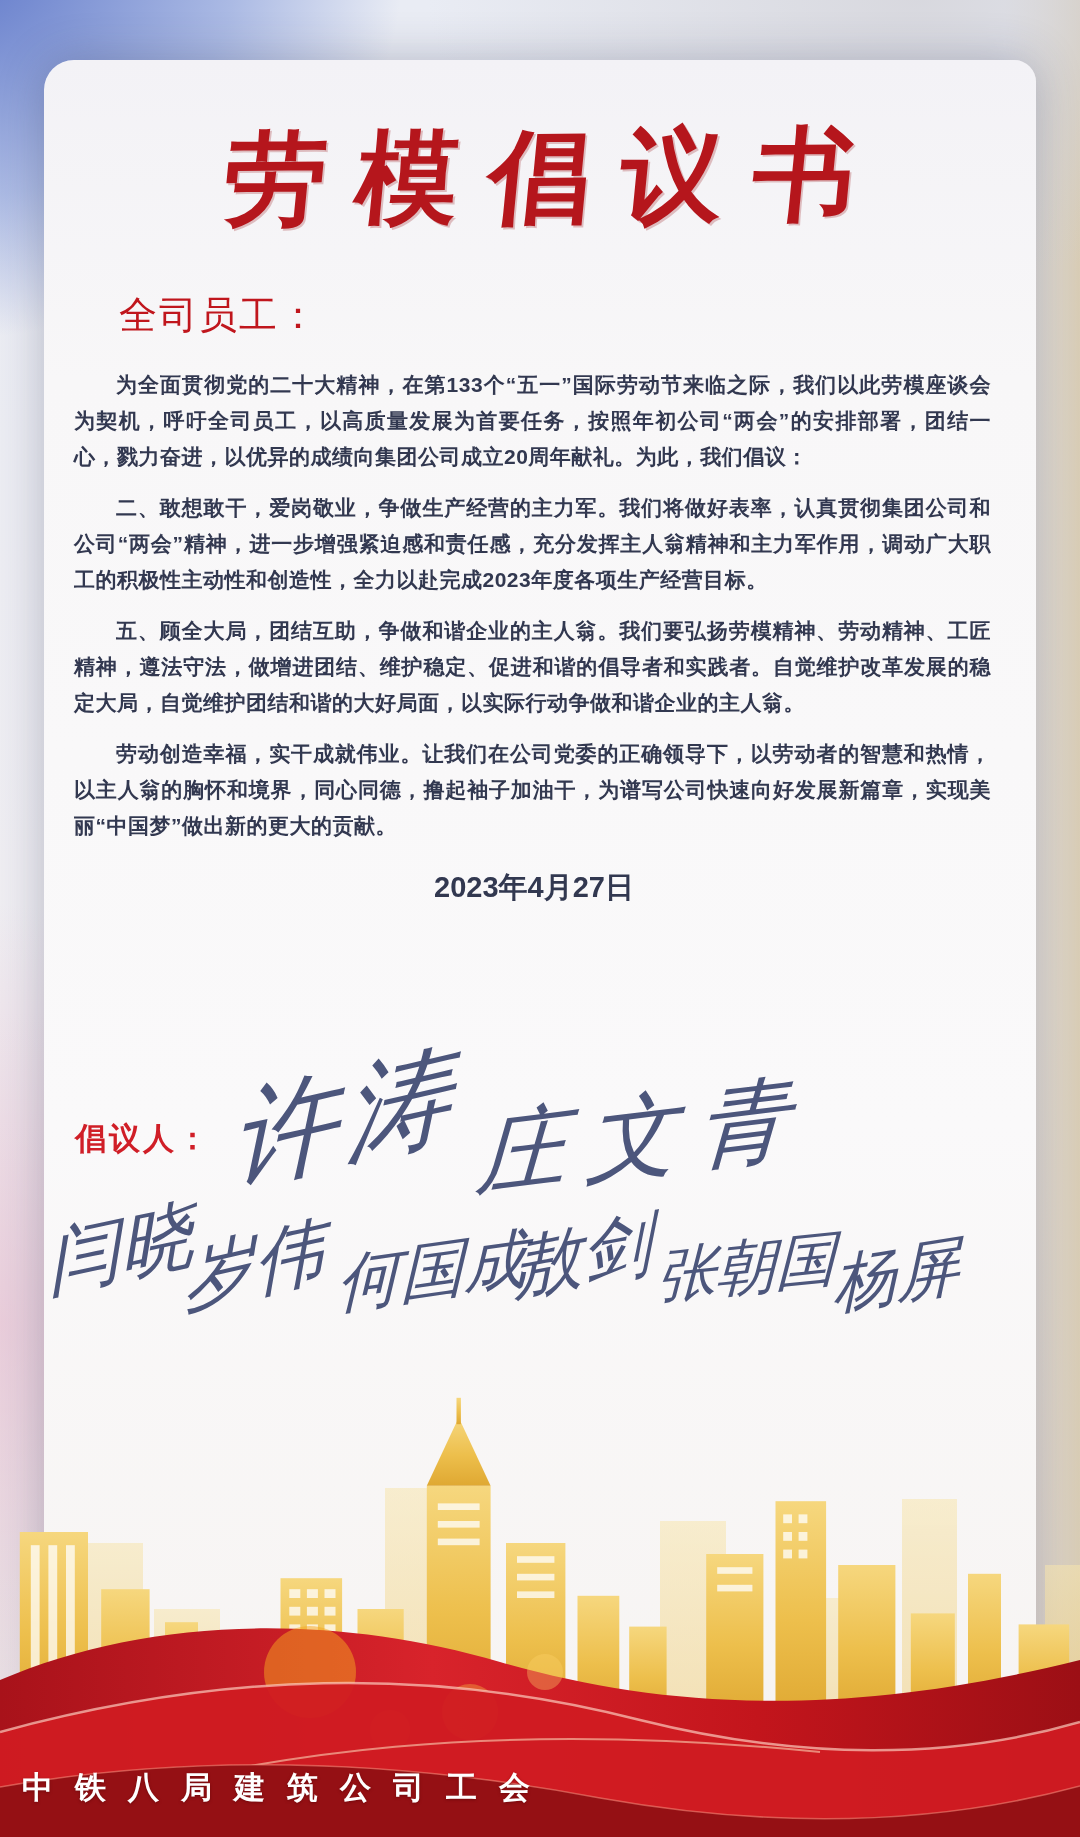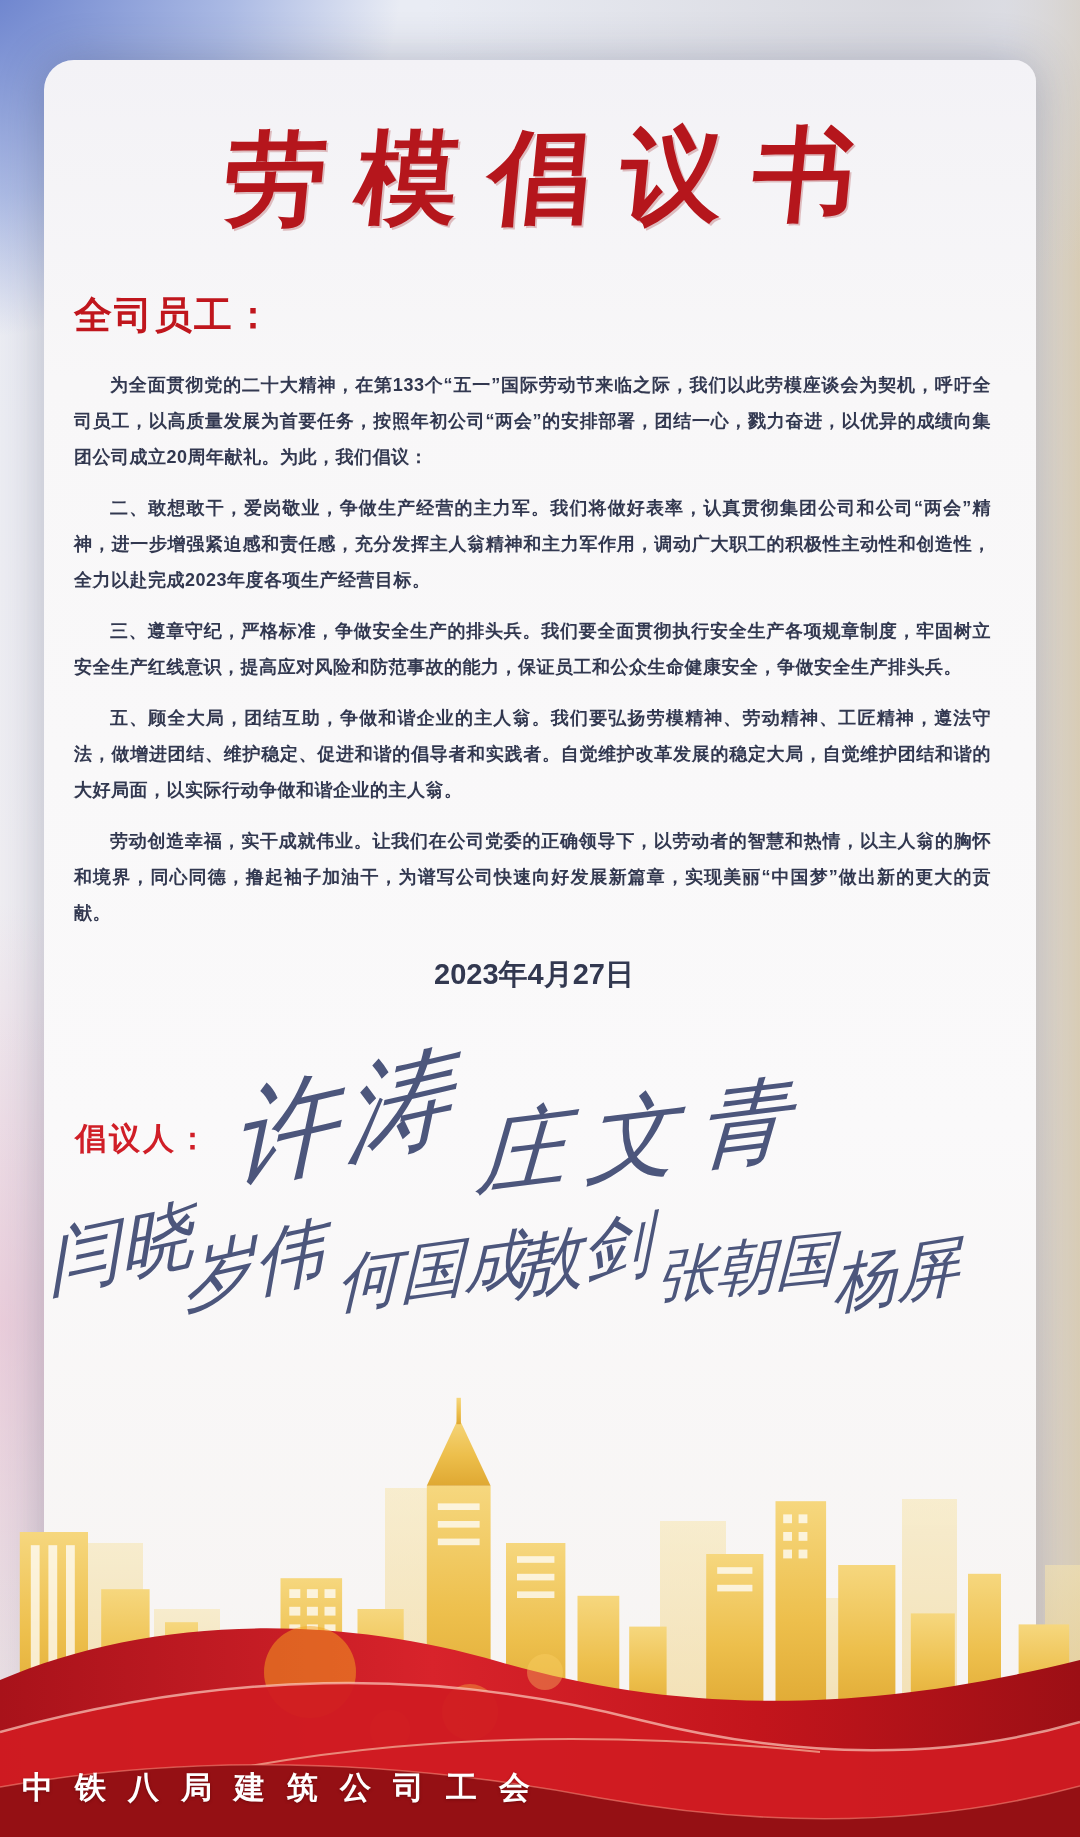--- a/index.html
+++ b/index.html
@@ -24,26 +24,26 @@
   .title{
     margin-top:28px;margin-bottom:0;text-align:center;
     font-family:"DejaVu Serif","Liberation Serif",serif;
     font-size:102px;line-height:116px;font-weight:700;color:#b5161c;
     letter-spacing:30px;text-indent:30px;
     transform:skewX(-6deg) rotate(-.5deg);
     text-shadow:2px 2px 0 rgba(150,20,25,.25);
   }
   .salutation{
     margin-top:56px;
-    font-size:38px;font-weight:700;color:#c0161d;letter-spacing:2px;
+    font-size:38px;font-weight:400;color:#c0161d;letter-spacing:2px;margin-left:45px;
   }
   .body-text{margin-top:26px;}
   .body-text p{
     margin:0 15px 15px 0;
-    font-size:18px;line-height:36px;font-weight:600;
+    font-size:21px;line-height:36px;font-weight:600;
     color:#323850;text-align:justify;text-indent:2em;
     letter-spacing:.5px;
   }
   .date-line{
     margin-top:24px;margin-right:12px;
     text-align:center;font-size:29px;font-weight:600;color:#323850;
   }
   
   .sig-layer{position:absolute;left:0;top:0;right:0;bottom:0;pointer-events:none;}
   .proposer{
@@ -78,21 +78,20 @@
 
 <div class="photo">
   <div class="paper">
     <div class="content">
       <h1 class="title">劳模倡议书</h1>
       <div class="salutation">全司员工：</div>
       <div class="body-text">
 
       <p>为全面贯彻党的二十大精神，在第133个“五一”国际劳动节来临之际，我们以此劳模座谈会为契机，呼吁全司员工，以高质量发展为首要任务，按照年初公司“两会”的安排部署，团结一心，戮力奋进，以优异的成绩向集团公司成立20周年献礼。为此，我们倡议：</p>
           <p>二、敢想敢干，爱岗敬业，争做生产经营的主力军。我们将做好表率，认真贯彻集团公司和公司“两会”精神，进一步增强紧迫感和责任感，充分发挥主人翁精神和主力军作用，调动广大职工的积极性主动性和创造性，全力以赴完成2023年度各项生产经营目标。</p>
-          <p>三、遵章守纪，严格标准，争做安全生产的排头兵。我们要全面贯彻执行安全生产各项规章制度，牢固树立安全生产红线意识，提高应对风险和防范事故的能力，保证员工和公众生命健康安全，争做安全生产排头兵。</p>
           <p>五、顾全大局，团结互助，争做和谐企业的主人翁。我们要弘扬劳模精神、劳动精神、工匠精神，遵法守法，做增进团结、维护稳定、促进和谐的倡导者和实践者。自觉维护改革发展的稳定大局，自觉维护团结和谐的大好局面，以实际行动争做和谐企业的主人翁。</p>
           <p>劳动创造幸福，实干成就伟业。让我们在公司党委的正确领导下，以劳动者的智慧和热情，以主人翁的胸怀和境界，同心同德，撸起袖子加油干，为谱写公司快速向好发展新篇章，实现美丽“中国梦”做出新的更大的贡献。</p>
         </div>
       <div class="date-line">2023年4月27日</div>
     </div>
 
     <div class="sig-layer">
       <div class="proposer">倡议人：</div>
       <div class="row1">
 

